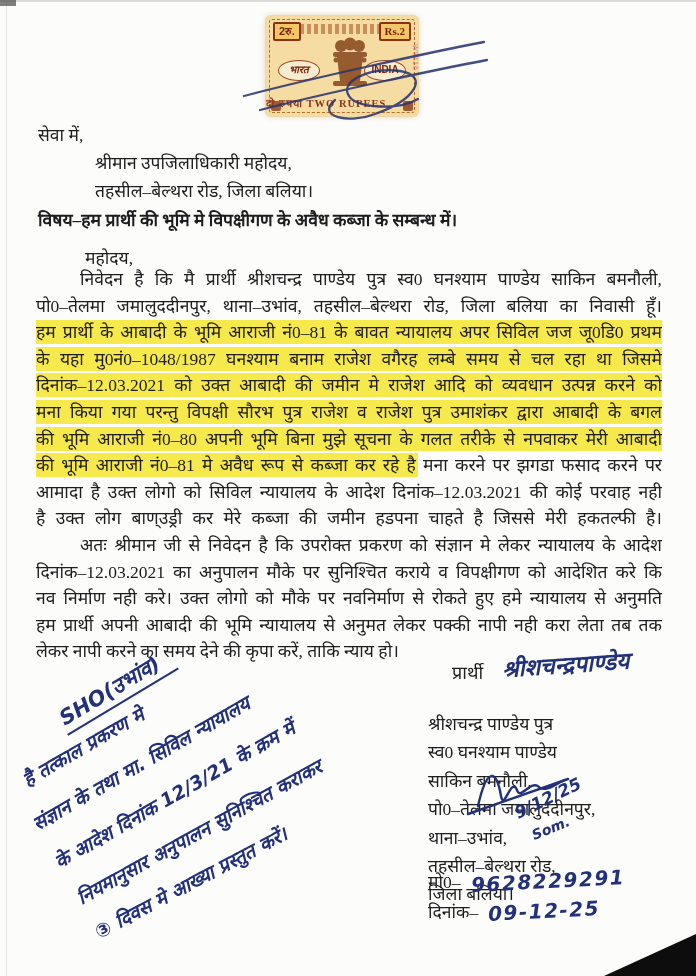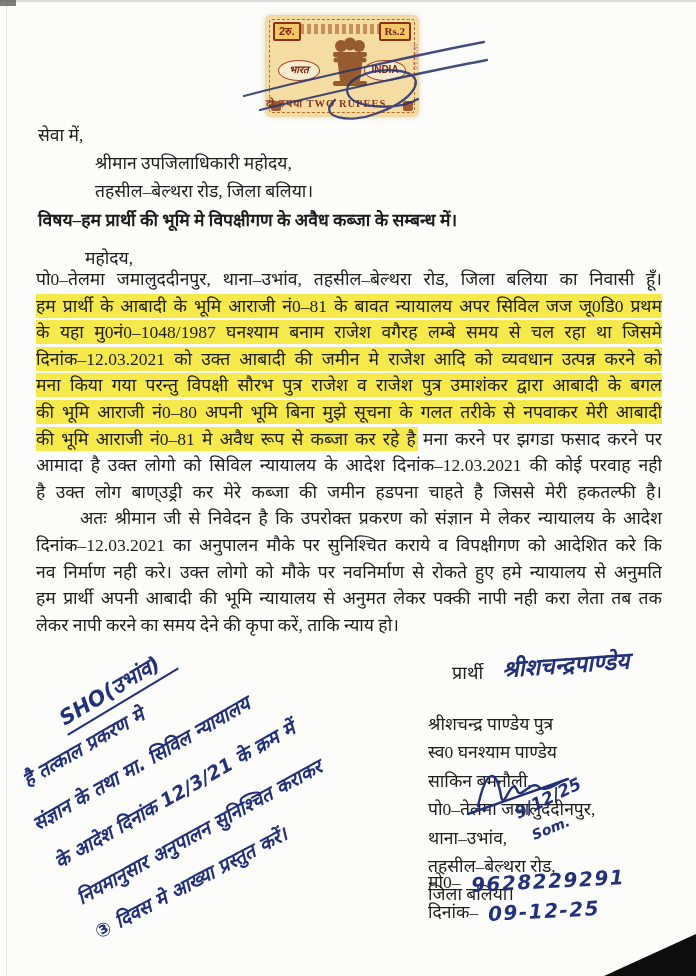--- a/index.html
+++ b/index.html
@@ -141,20 +141,21 @@
     </g>
   </svg>
 
   <div class="t salut-to">सेवा में,</div>
   <div class="t salut-1">श्रीमान उपजिलाधिकारी महोदय,</div>
   <div class="t salut-2">तहसील–बेल्थरा रोड, जिला बलिया।</div>
   <div class="t subject">विषय–हम प्रार्थी की भूमि मे विपक्षीगण के अवैध कब्जा के सम्बन्ध में।</div>
   <div class="t greeting">महोदय,</div>
 
   <div class="body-block" id="body-lines">
+      <div class="bline indent just"><span>निवेदन है कि मै प्रार्थी श्रीशचन्द्र पाण्डेय पुत्र स्व0 घनश्याम पाण्डेय साकिन बमनौली,</span></div>
       <div class="bline just"><span>पो0–तेलमा जमालुददीनपुर, थाना–उभांव, तहसील–बेल्थरा रोड, जिला बलिया का निवासी हूँ।</span></div>
       <div class="bline just"><span class="hl">हम प्रार्थी के आबादी के भूमि आराजी नं0–81 के बावत न्यायालय अपर सिविल जज जू0डि0 प्रथम</span></div>
       <div class="bline just"><span class="hl">के यहा मु0नं0–1048/1987 घनश्याम बनाम राजेश वगैरह लम्बे समय से चल रहा था जिसमे</span></div>
       <div class="bline just"><span class="hl">दिनांक–12.03.2021 को उक्त आबादी की जमीन मे राजेश आदि को व्यवधान उत्पन्न करने को</span></div>
       <div class="bline just"><span class="hl">मना किया गया परन्तु विपक्षी सौरभ पुत्र राजेश व राजेश पुत्र उमाशंकर द्वारा आबादी के बगल</span></div>
       <div class="bline just"><span class="hl">की भूमि आराजी नं0–80 अपनी भूमि बिना मुझे सूचना के गलत तरीके से नपवाकर मेरी आबादी</span></div>
       <div class="bline just"><span class="hl">की भूमि आराजी नं0–81 मे अवैध रूप से कब्जा कर रहे है</span><span> मना करने पर झगडा फसाद करने पर</span></div>
       <div class="bline just"><span>आमादा है उक्त लोगो को सिविल न्यायालय के आदेश दिनांक–12.03.2021 की कोई परवाह नही</span></div>
       <div class="bline just"><span>है उक्त लोग बाण्उड्री कर मेरे कब्जा की जमीन हडपना चाहते है जिससे मेरी हकतल्फी है।</span></div>
       <div class="bline indent just"><span>अतः श्रीमान जी से निवेदन है कि उपरोक्त प्रकरण को संज्ञान मे लेकर न्यायालय के आदेश</span></div>

